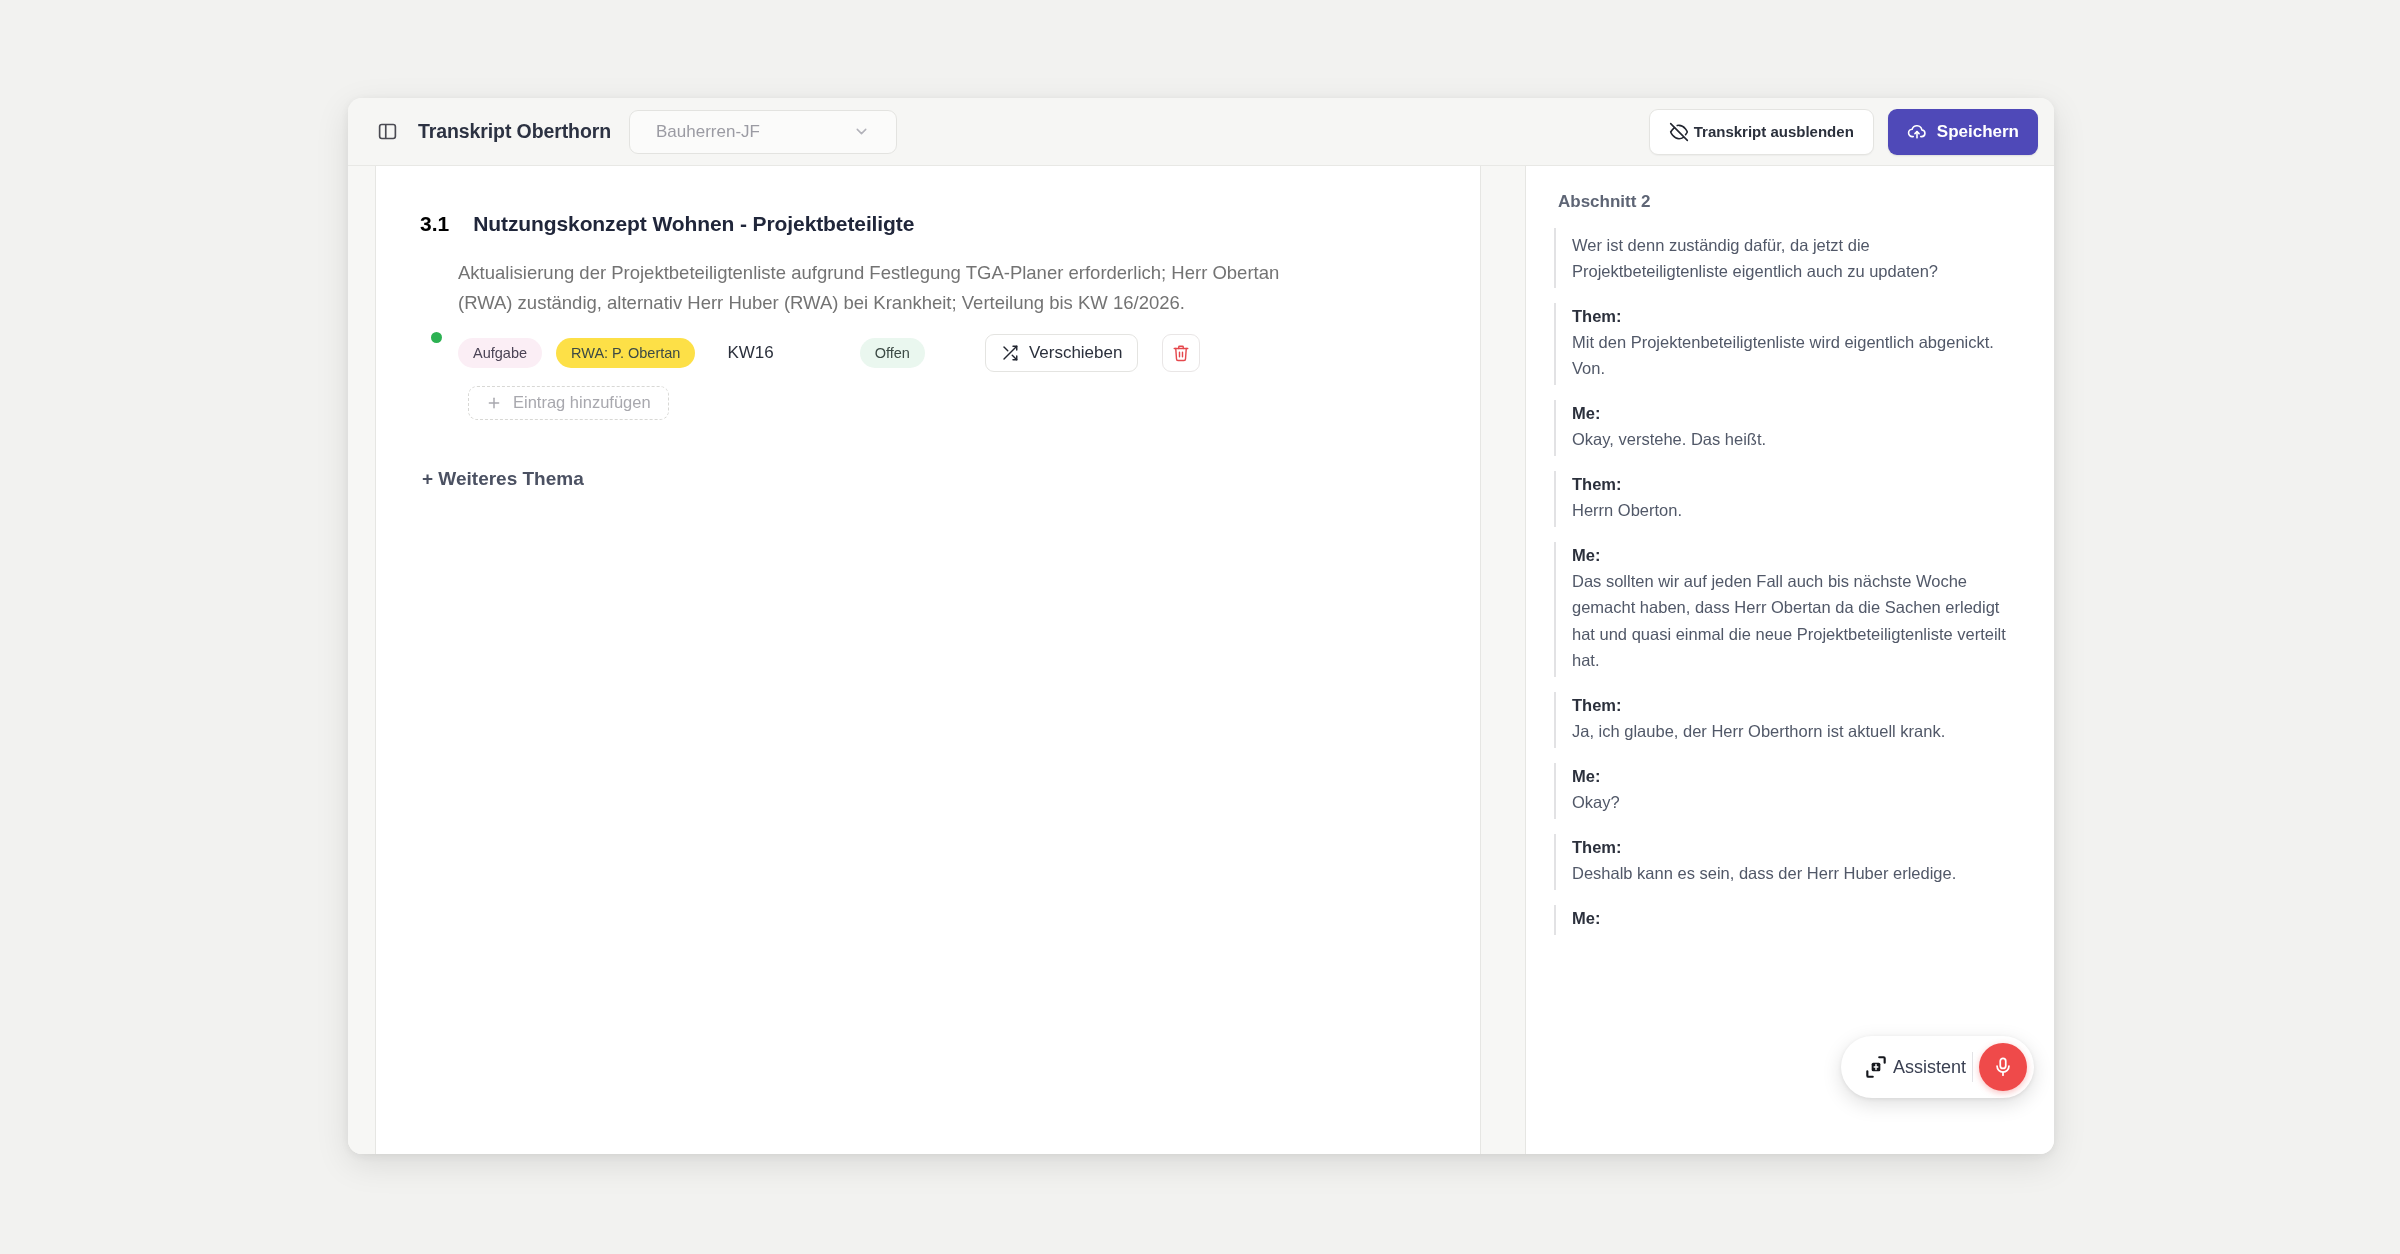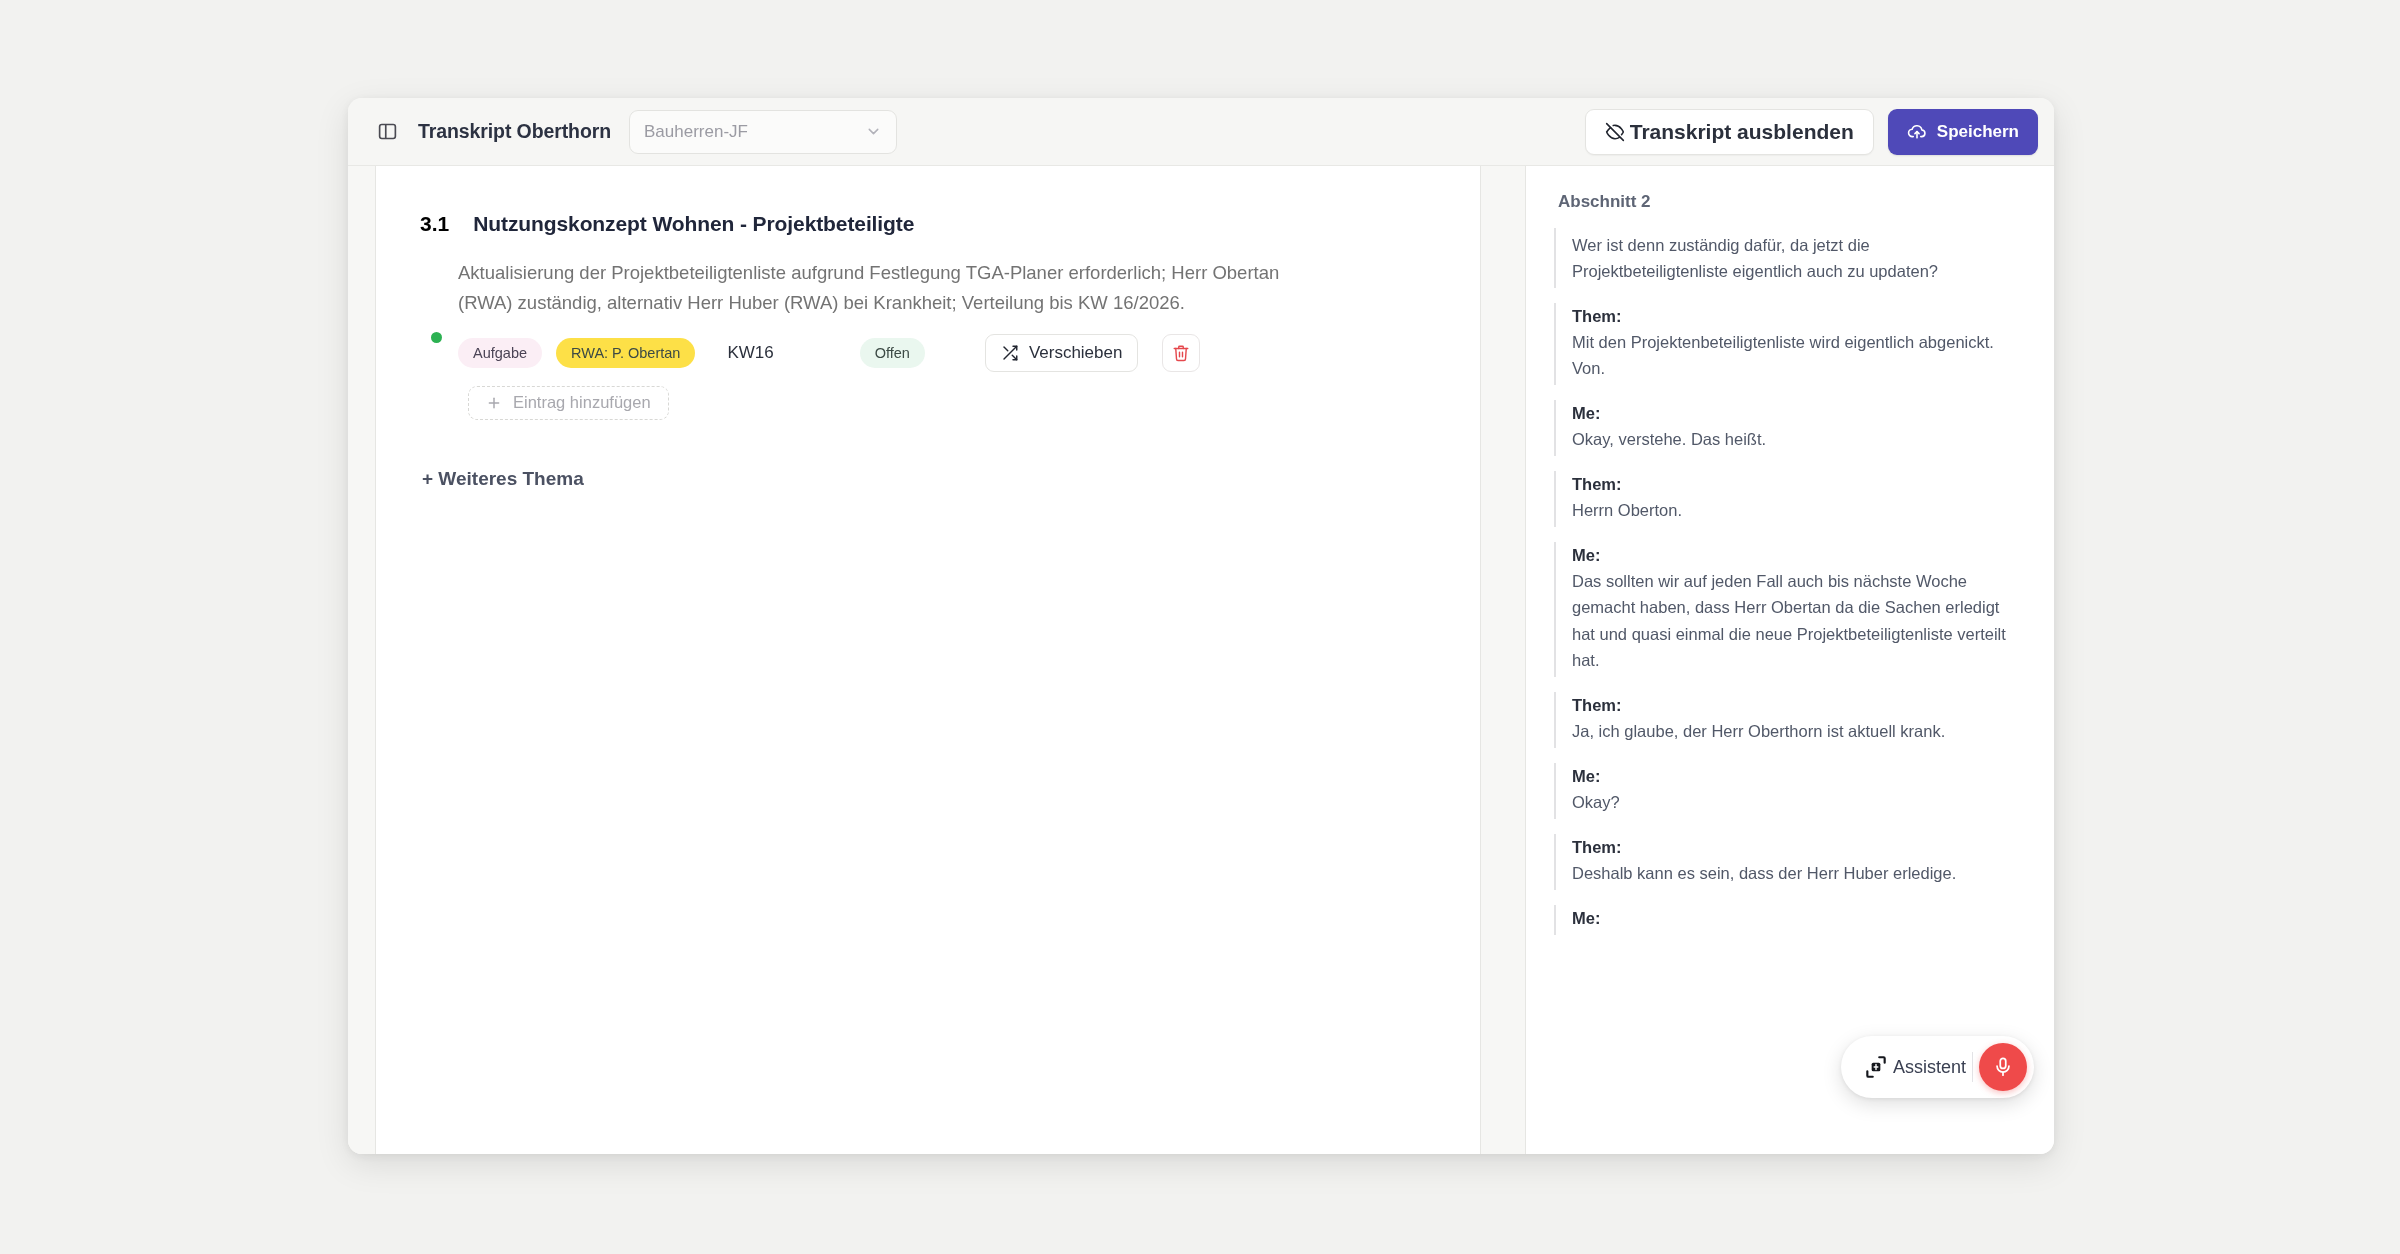--- a/index.html
+++ b/index.html
@@ -48,21 +48,21 @@
     white-space: nowrap;
   }
   .project-select {
     margin-left: 18px;
     width: 268px; height: 44px;
     background: #fbfbfa;
     border: 1px solid #e3e3e0;
     border-radius: 9px;
     display: flex;
     align-items: center;
-    padding: 0 14px;
+    padding: 0 26px;
     cursor: pointer;
   }
   .project-select .value {
     flex: 1;
     font-size: 17px;
     color: #9b9ba3;
     white-space: nowrap;
     overflow: hidden;
     text-overflow: ellipsis;
   }
@@ -72,21 +72,21 @@
 
   .btn-secondary {
     height: 46px;
     background: #ffffff;
     border: 1px solid #e4e4e1;
     border-radius: 9px;
     display: flex;
     align-items: center;
     gap: 5px;
     padding: 0 19px;
-    font-size: 21px;
+    font-size: 15px;
     font-weight: 600;
     color: #2b303c;
     cursor: pointer;
     white-space: nowrap;
     box-shadow: 0 1px 1.5px rgba(0,0,0,0.04);
   }
   .btn-primary {
     height: 46px;
     margin-left: 14px;
     background: #4f49b8;

